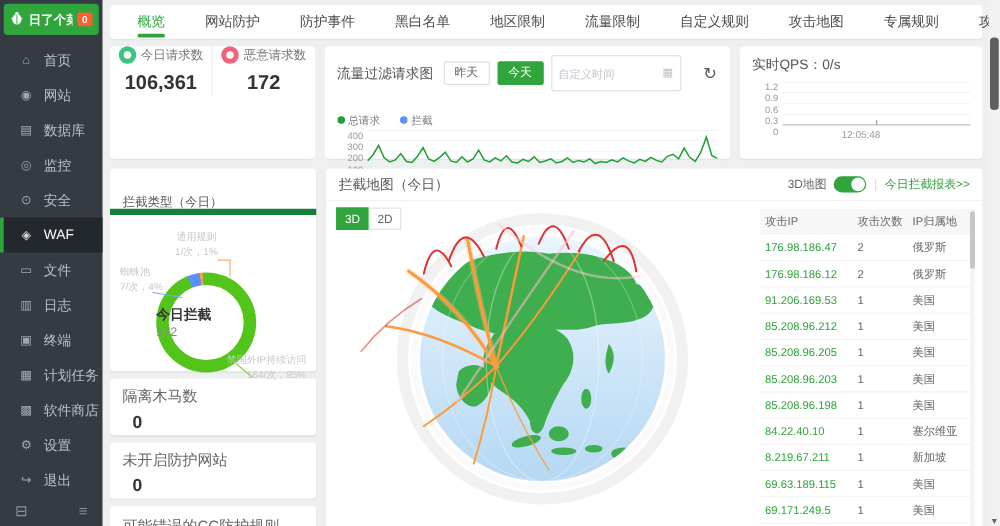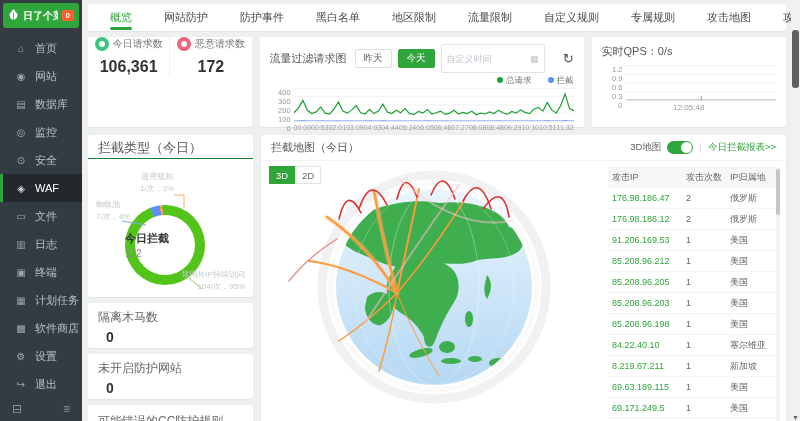--- a/index.html
+++ b/index.html
@@ -39,36 +39,36 @@
   .traffic-card{flex:1;padding:7px 10px 3px}
   .tc-head{display:flex;align-items:center;gap:6px}
   .tc-title{font-size:11px;color:#555;margin-right:2px;white-space:nowrap}
   .btn{font-size:9.5px;padding:2px 8px;border:1px solid #dcdfe6;border-radius:2px;background:#fff;color:#666;cursor:pointer;white-space:nowrap}
   .btn.green{background:#2fa53c;border-color:#2fa53c;color:#fff}
   .time-input{display:flex;align-items:center;width:104px;height:29px;border:1px solid #e0e3e8;border-radius:2px;padding:0 5px}
   .time-input input{border:0;outline:0;width:80px;font-size:9px;color:#666;font-family:inherit}
   .time-input input::placeholder{color:#c0c4cc}
   .cal-ico{color:#c0c4cc;font-size:9px;margin-left:auto}
   .refresh{margin-left:auto;color:#555;font-size:13px;cursor:pointer;line-height:1}
-  .legend{display:flex;justify-content:flex-end;gap:16px;font-size:8.5px;color:#777;margin-top:2px;align-items:center}
+  .legend{display:flex;justify-content:flex-start;gap:16px;font-size:8.5px;color:#777;margin-top:18px;align-items:center}
   .dot{width:6px;height:6px;border-radius:50%;display:inline-block;margin-right:3px}
   .chart-wrap{display:flex;margin-top:1px}
   .ylabels{width:24px;display:flex;flex-direction:column;justify-content:space-between;text-align:right;font-size:7.5px;color:#999;padding-right:3px}
   .plot{flex:1;position:relative;border-bottom:1px solid #e6e6e6;background-image:linear-gradient(#f0f0f0 1px,transparent 1px);background-size:100% 25%}
   .plot svg{position:absolute;inset:0;width:100%;height:100%;display:block}
   .xlabels{display:flex;justify-content:space-between;font-size:7px;color:#999;margin:2px 0 0 24px}
 
   .qps-card{width:196px;padding:7px 10px 3px}
   .qps-title{font-size:11px;color:#555}
   .qps-x{text-align:center;font-size:8px;color:#999;margin-top:2px}
 
   .row2{display:flex;gap:8px;margin-top:8px;height:290px}
   .leftcol{width:165px;display:flex;flex-direction:column;gap:6px;flex:none}
   .block-card{height:162px;flex:none}
-  .bc-head{height:24px;line-height:24px;padding:1px 10px;font-size:13px;color:#555;border-bottom:1px solid #15803d}
+  .bc-head{height:24px;line-height:24px;padding:16px 10px;font-size:10px;color:#555;border-bottom:5px solid #15803d}
   .donut-area{position:relative;height:136px}
   .donut{position:absolute;left:37px;top:46px;width:80px;height:80px;border-radius:50%}
   .donut::after{content:"";position:absolute;inset:10px;background:#fff;border-radius:50%}
   .donut-center{position:absolute;left:37px;top:46px;width:80px;height:80px;display:flex;flex-direction:column;align-items:flex-start;justify-content:center;z-index:2}
   .dc1{font-size:11px;font-weight:bold;color:#333}
   .dc2{font-size:10px;color:#888;margin-top:2px}
   .dlabel{position:absolute;font-size:8px;color:#c4c8ce;line-height:12px;z-index:2}
   .dlabel.orange{left:52px;top:12px;text-align:center}
   .dlabel.blue{left:8px;top:40px}
   .dlabel.green{right:8px;top:110px;text-align:right}
@@ -185,22 +185,22 @@
 <div class="main">
 
   <div class="tabbar">
       <div class="tab active">概览</div>
       <div class="tab">网站防护</div>
       <div class="tab">防护事件</div>
       <div class="tab">黑白名单</div>
       <div class="tab">地区限制</div>
       <div class="tab">流量限制</div>
       <div class="tab">自定义规则</div>
+      <div class="tab">攻击地图</div>
       <div class="tab">专属规则</div>
-      <div class="tab">攻击地图</div>
       <div class="tab">攻击报表</div>
     </div>
 
   <div class="row1">
     <div class="card stats-card">
       <div class="stat first">
         <div class="stat-label">
           <span class="eye" id="eye-today" style="background: rgb(60, 197, 127);"></span>
           <span>今日请求数</span>
         </div>

